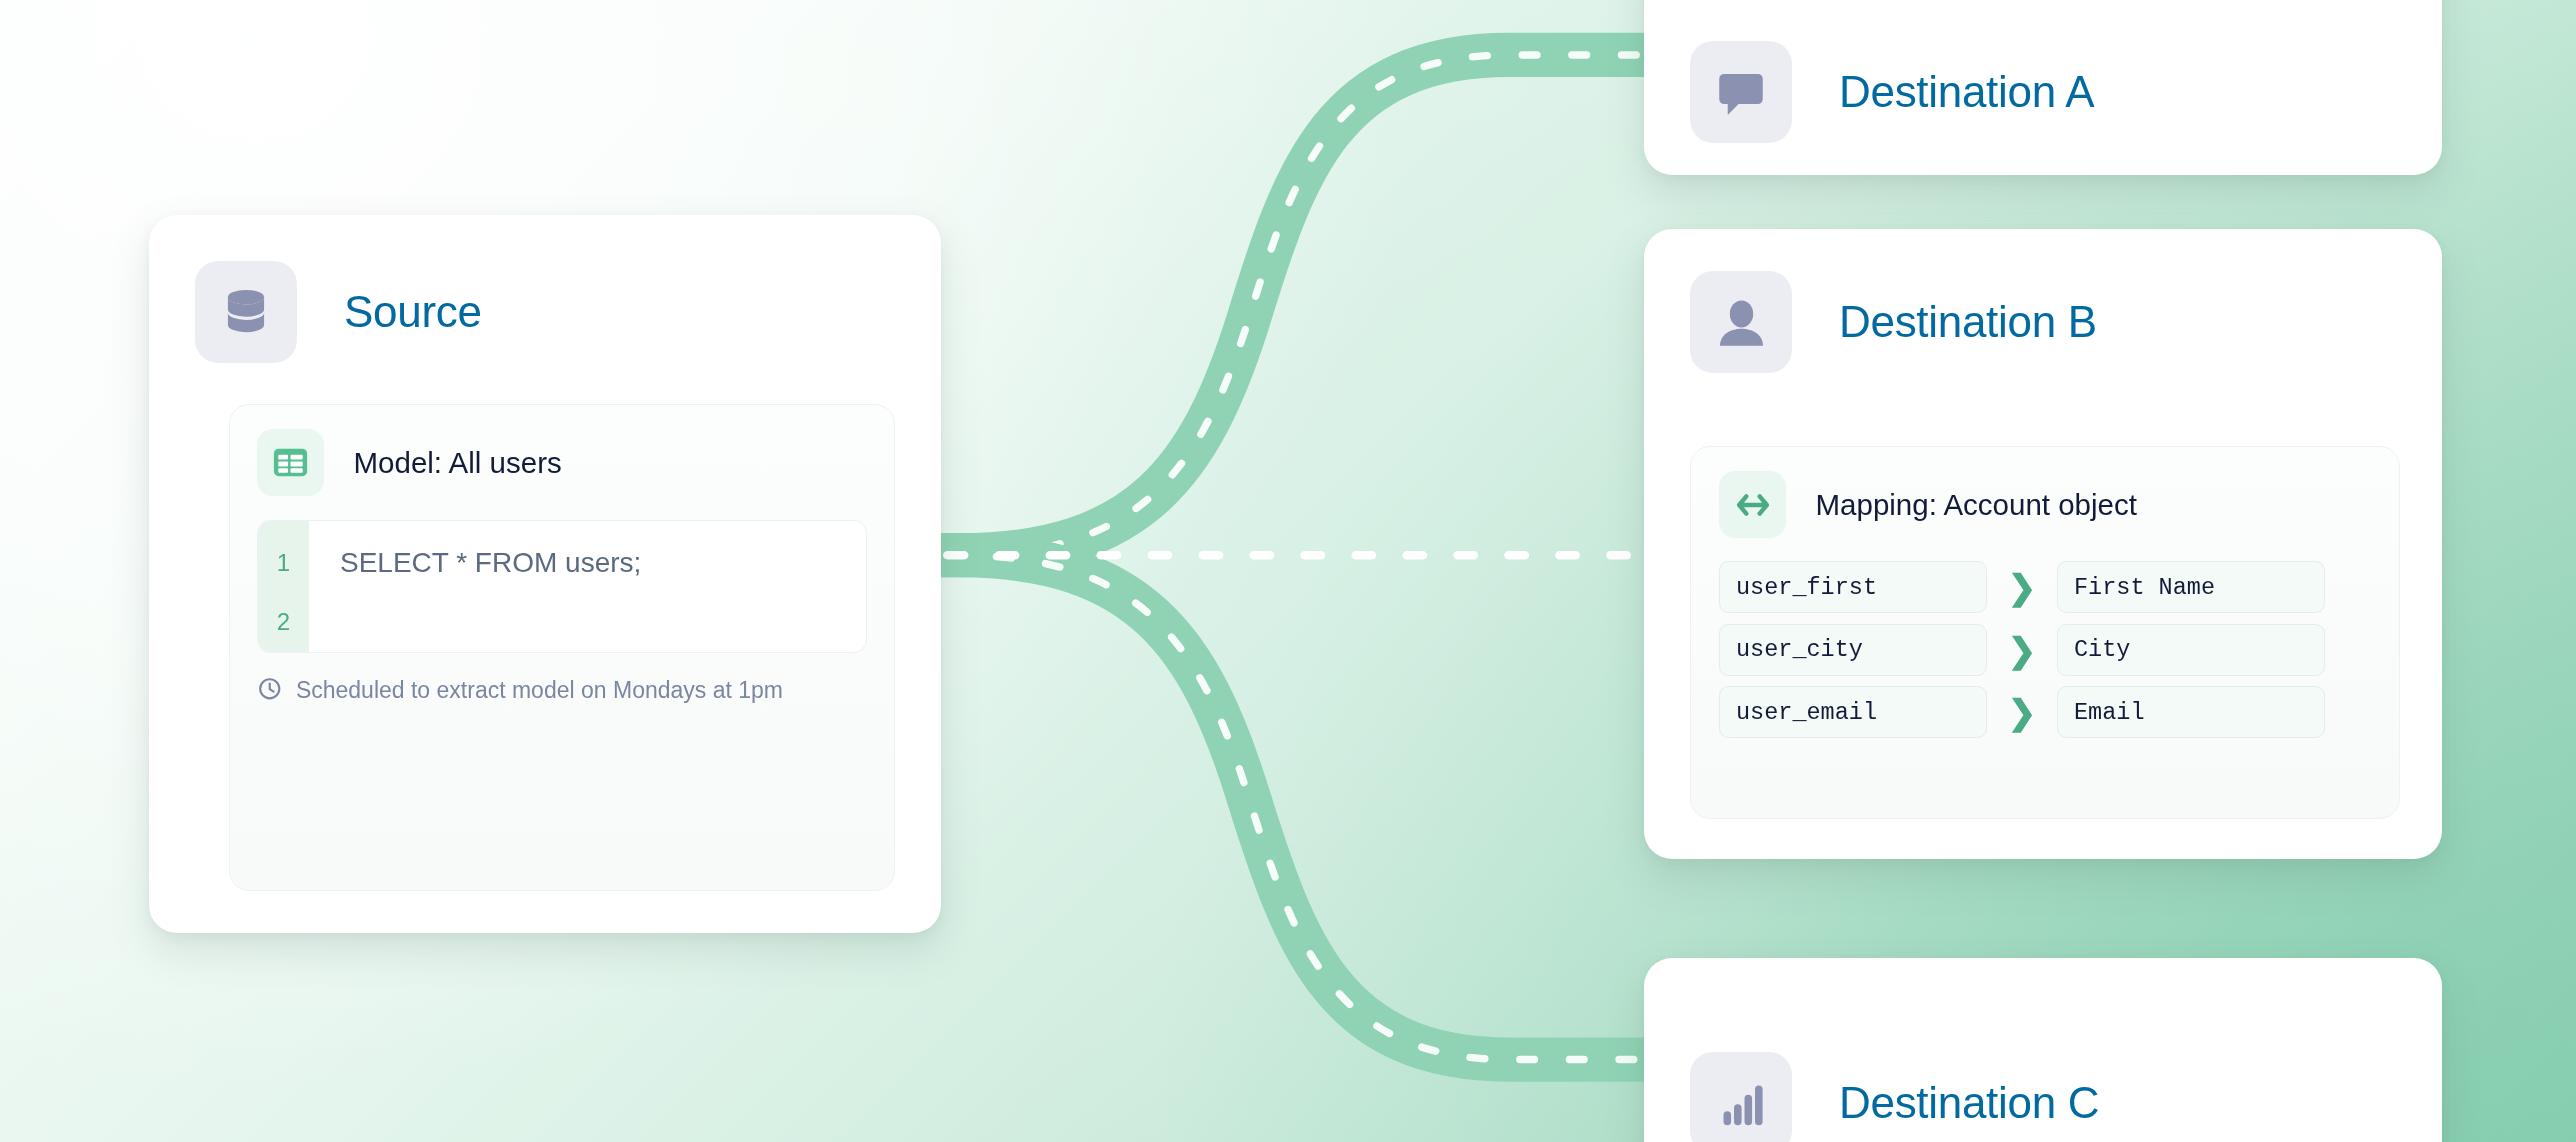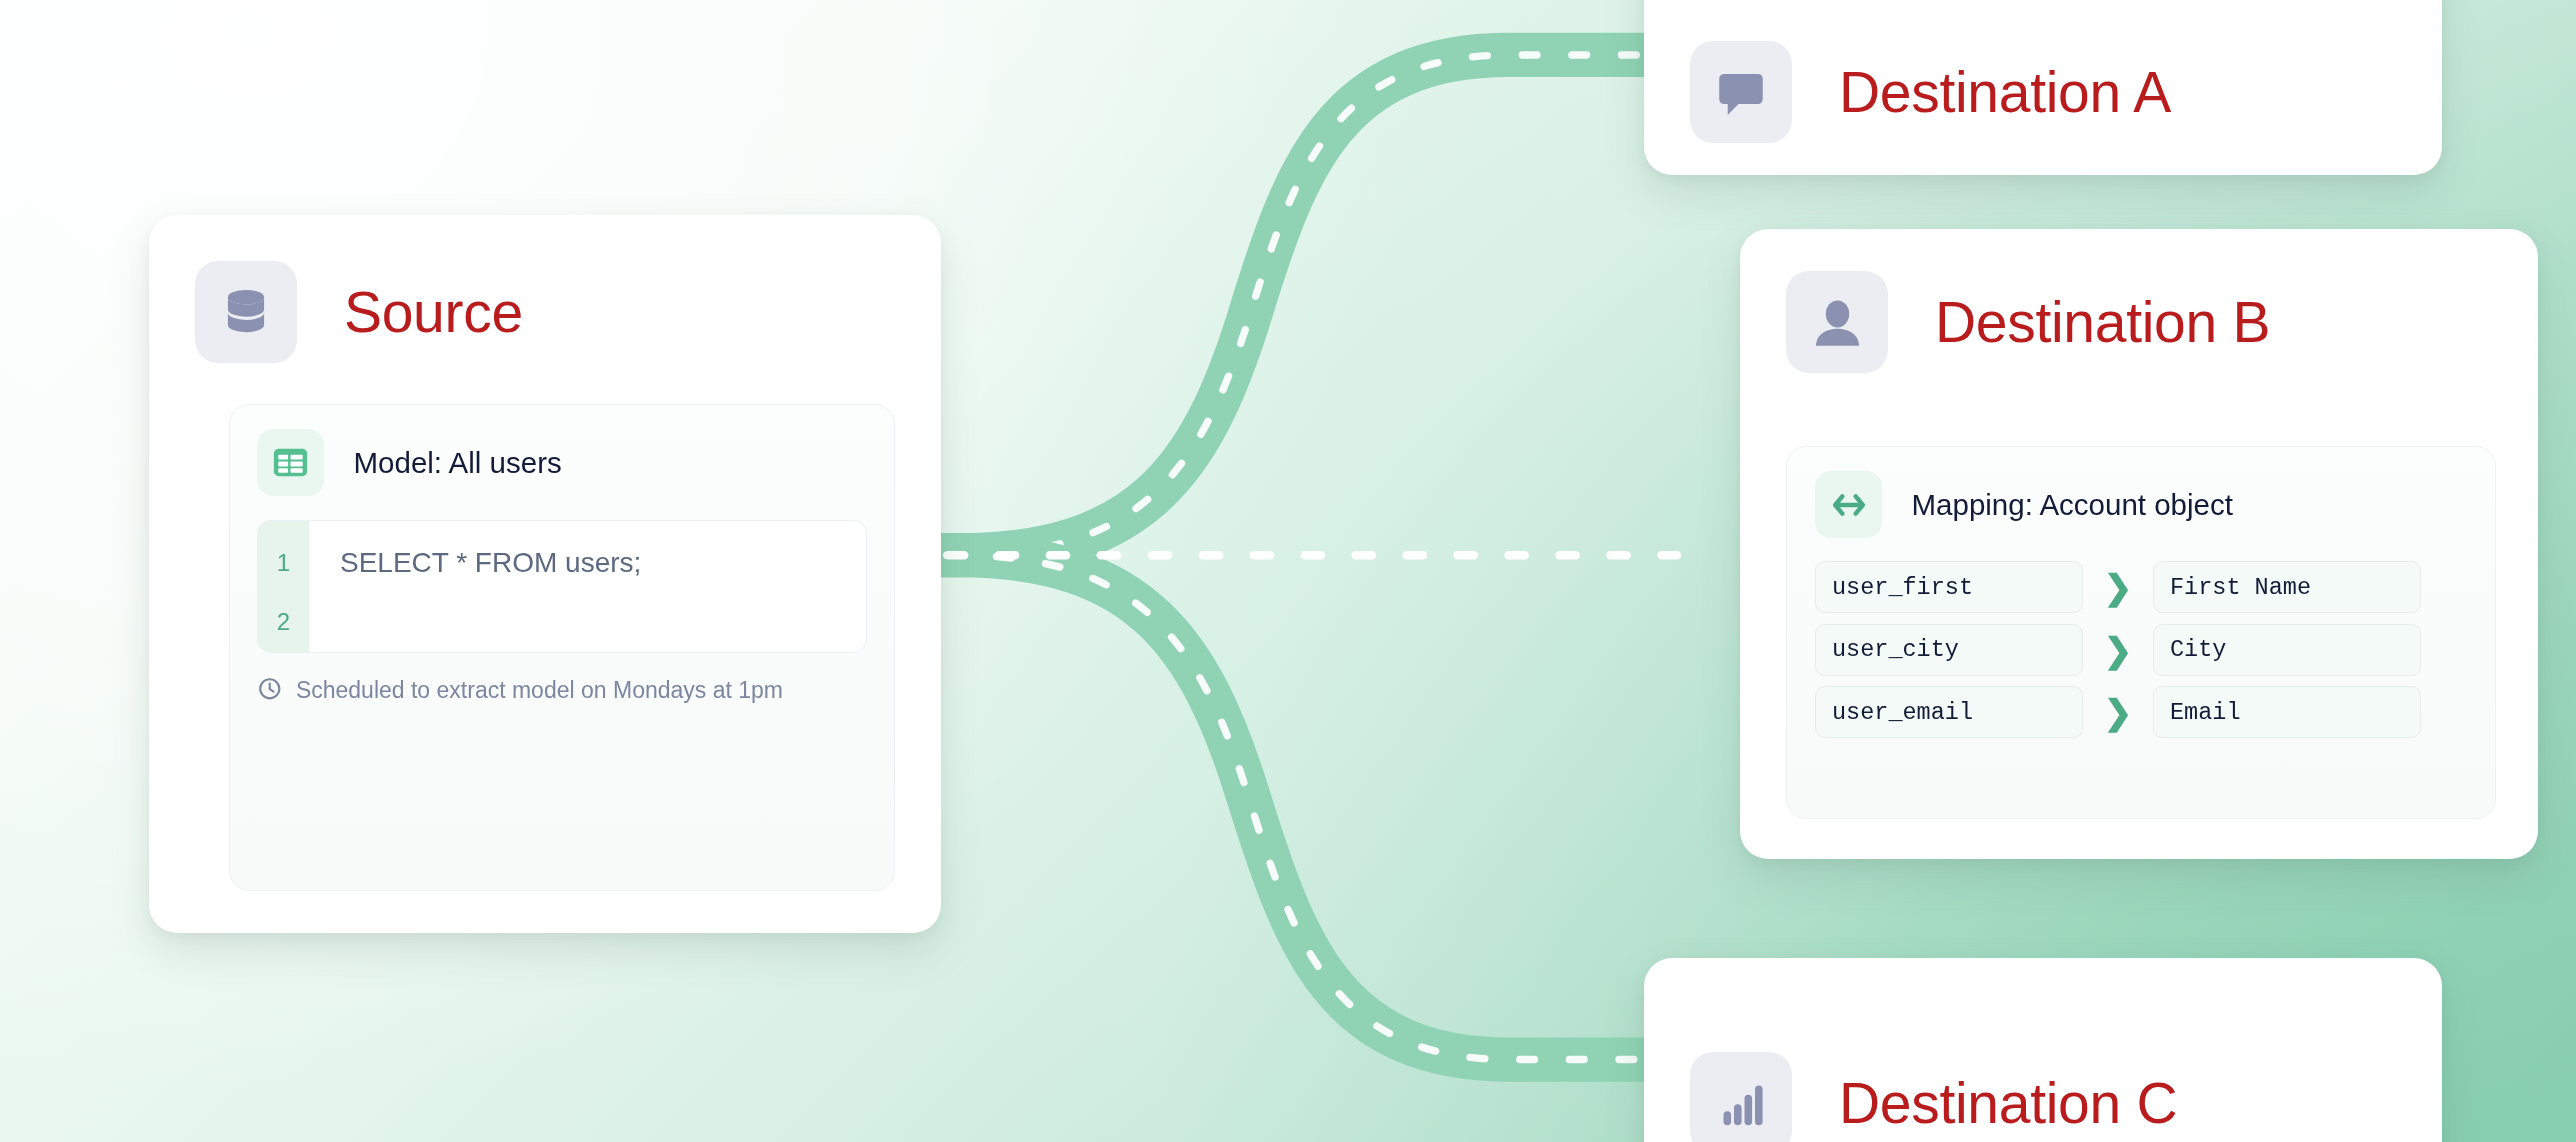--- a/index.html
+++ b/index.html
@@ -76,23 +76,23 @@
     justify-content: center;
     flex: 0 0 auto;
   }
   .icon-tile.green {
     background: #e9f7f0;
     width: 67px;
     height: 67px;
     border-radius: 16px;
   }
   .card-title {
-    font-size: 57px;
+    font-size: 44px;
     font-weight: 400;
-    color: #b91c1c;
+    color: #0369a1;
     letter-spacing: -0.3px;
     margin-left: 47px;
     white-space: nowrap;
   }
 
   
   #source-card {
     left: 149px;
     top: 215px;
     width: 792px;
@@ -172,21 +172,21 @@
   
   #dest-a-card {
     left: 1644px;
     top: -107px;
     width: 798px;
     height: 282px;
   }
   #dest-a-card .card-head { padding: 148px 0 0 46px; }
 
   #dest-b-card {
-    left: 1740px;
+    left: 1644px;
     top: 229px;
     width: 798px;
     height: 630px;
   }
   #dest-b-card .card-head { padding: 42px 0 0 46px; }
 
   #dest-c-card {
     left: 1644px;
     top: 958px;
     width: 798px;

